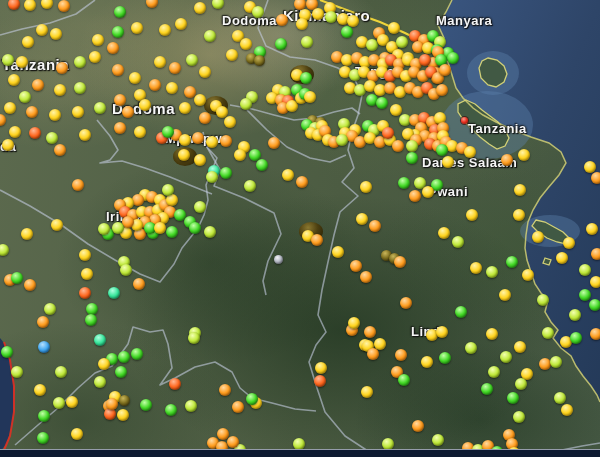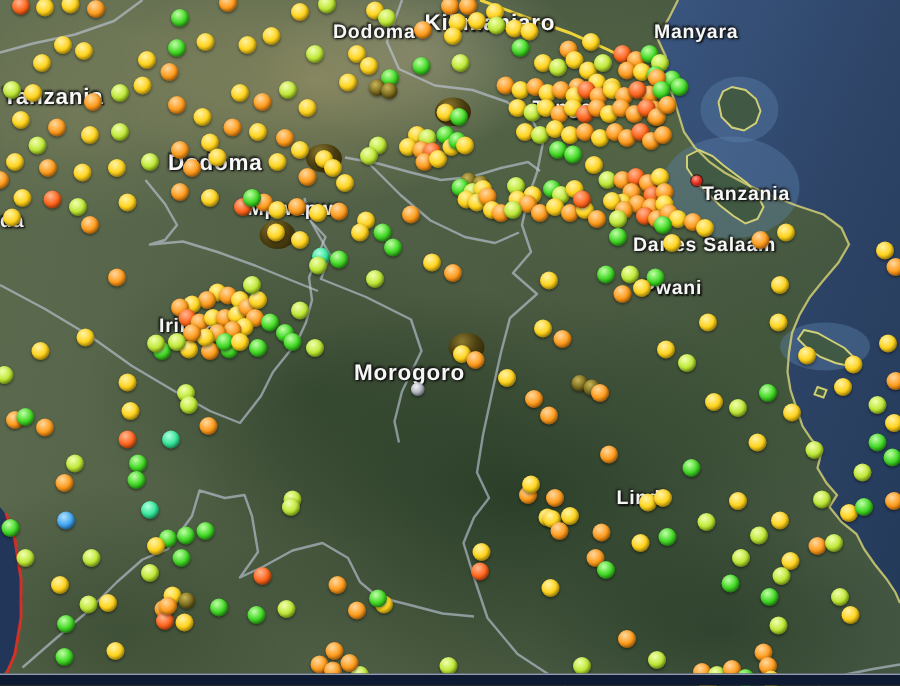--- a/index.html
+++ b/index.html
@@ -68,21 +68,20 @@
       <div class="lbl" style="left: 2px; top: 56px; font-size: 15px;">Tanzania</div>
       <div class="lbl" style="left: 112px; top: 100px; font-size: 15px;">Dodoma</div>
       <div class="lbl" style="left: 165px; top: 131px; font-size: 13px;">Mpwapwa</div>
       <div class="lbl" style="left: 222px; top: 13px; font-size: 13px;">Dodoma</div>
       <div class="lbl" style="left: 283px; top: 7px; font-size: 15px;">Kilimanjaro</div>
       <div class="lbl" style="left: 436px; top: 13px; font-size: 13px;">Manyara</div>
       <div class="lbl" style="left: 355px; top: 64px; font-size: 13px;">Tanga</div>
       <div class="lbl" style="left: 468px; top: 121px; font-size: 13px;">Tanzania</div>
       <div class="lbl" style="left: 422px; top: 155px; font-size: 13px;">Dar es Salaam</div>
       <div class="lbl" style="left: 428px; top: 184px; font-size: 13px;">Pwani</div>
-      <div class="lbl" style="left: 236px; top: 240px; font-size: 15px;">Morogoro</div>
       <div class="lbl" style="left: 106px; top: 209px; font-size: 13px;">Iringa</div>
       <div class="lbl" style="left: 411px; top: 324px; font-size: 13px;">Lindi</div>
       <div class="lbl" style="left: 0px; top: 139px; font-size: 13px;">da</div>
     </div>
   <div id="dots-layer">
       <div class="blob" style="width: 24px; height: 19px; left: 204px; top: 96px; background: radial-gradient(circle at 38% 30%, rgb(138, 120, 48) 0%, rgb(76, 63, 16) 48%, rgb(36, 30, 6) 100%);"></div>
       <div class="blob" style="width: 24px; height: 19px; left: 173px; top: 147px; background: radial-gradient(circle at 38% 30%, rgb(138, 120, 48) 0%, rgb(76, 63, 16) 48%, rgb(36, 30, 6) 100%);"></div>
       <div class="blob" style="width: 24px; height: 19px; left: 290px; top: 65px; background: radial-gradient(circle at 38% 30%, rgb(138, 120, 48) 0%, rgb(76, 63, 16) 48%, rgb(36, 30, 6) 100%);"></div>
       <div class="blob" style="width: 24px; height: 19px; left: 416px; top: 121px; background: radial-gradient(circle at 38% 30%, rgb(138, 120, 48) 0%, rgb(76, 63, 16) 48%, rgb(36, 30, 6) 100%);"></div>
       <div class="blob" style="width: 24px; height: 19px; left: 299px; top: 222px; background: radial-gradient(circle at 38% 30%, rgb(138, 120, 48) 0%, rgb(76, 63, 16) 48%, rgb(36, 30, 6) 100%);"></div>

